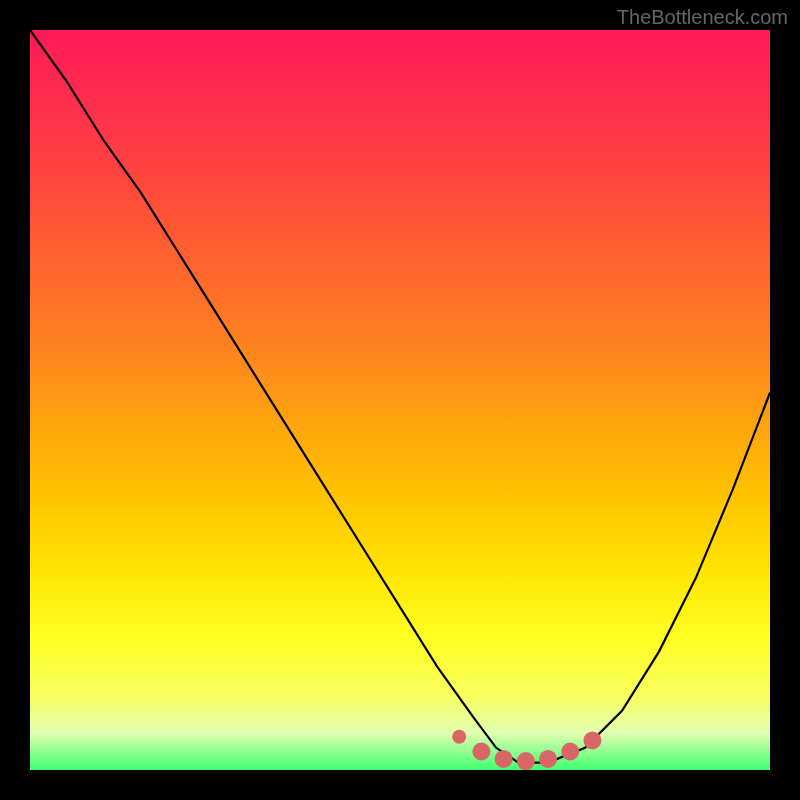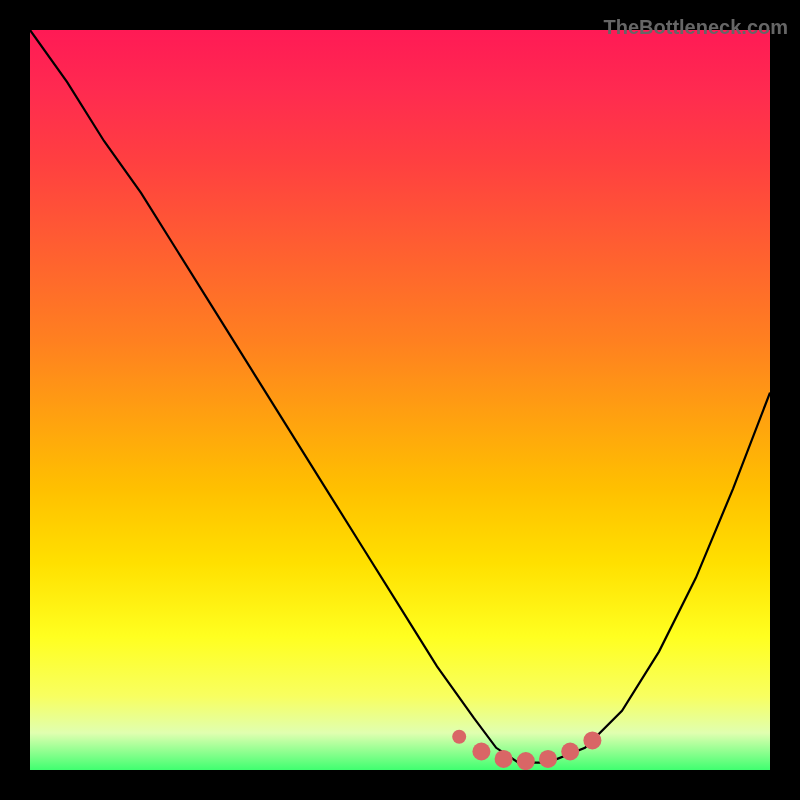--- a/index.html
+++ b/index.html
@@ -6,25 +6,25 @@
   body {
     width: 800px;
     height: 800px;
     background: #000;
     position: relative;
     overflow: hidden;
     font-family: Arial, sans-serif;
   }
   .watermark {
     position: absolute;
-    top: 16px;
+    top: 6px;
     right: 12px;
     color: #666;
     font-size: 20px;
-    font-weight: bold;
+    font-weight: normal;
     z-index: 10;
     text-align: right;
   }
   .plot-area {
     position: absolute;
     left: 30px;
     top: 30px;
     width: 740px;
     height: 740px;
     background: linear-gradient(to bottom,

